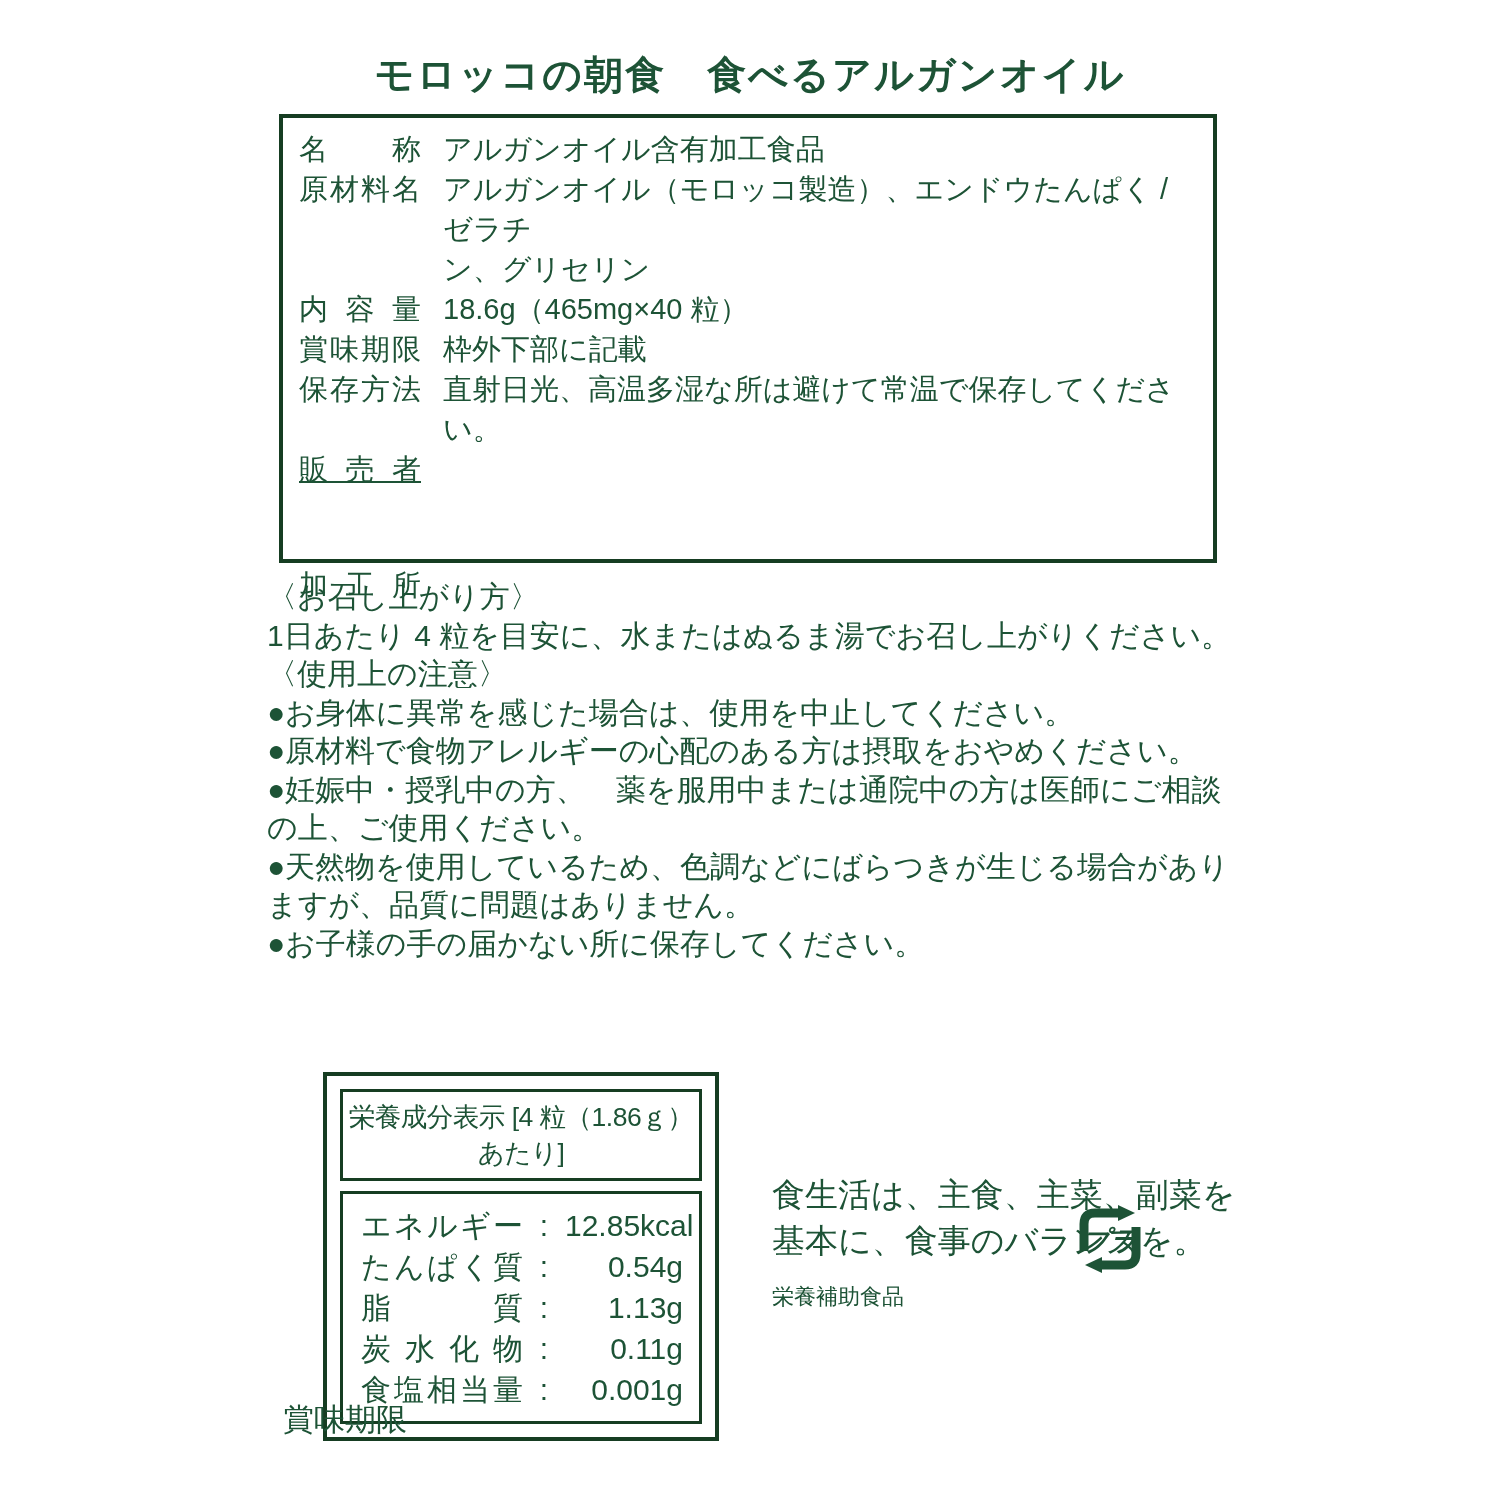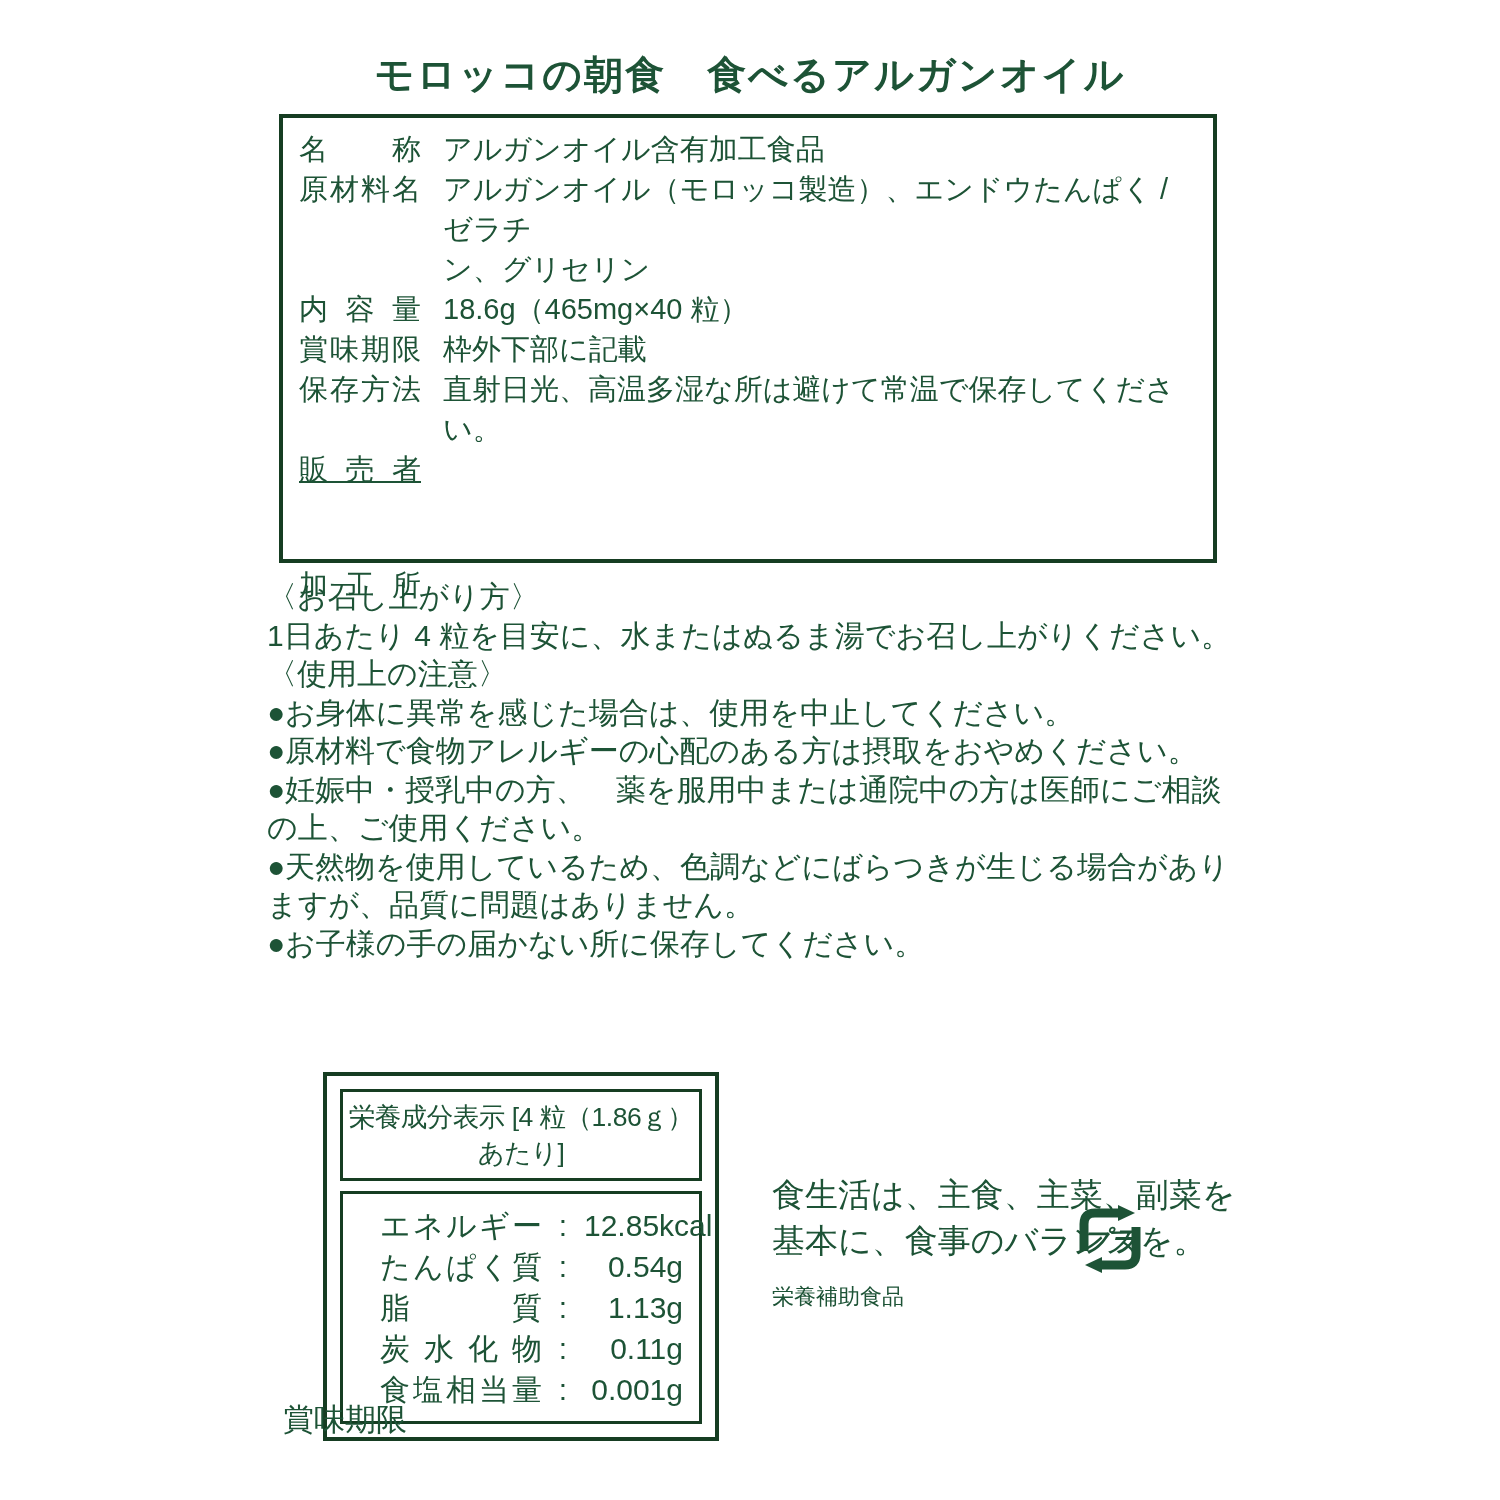--- a/index.html
+++ b/index.html
@@ -73,21 +73,21 @@
     padding: 7px 0;
     font-size: 26.5px;
     text-align: center;
     letter-spacing: -0.5px;
   }
   .nutrition-table {
     border: 3px solid var(--line);
     margin-top: 10px;
     padding: 11px 16px 11px 18px;
   }
-  .nutrition-row { display: flex; align-items: flex-end; font-size: 30px; line-height: 41px; margin-left: 19px; }
+  .nutrition-row { display: flex; align-items: flex-end; font-size: 30px; line-height: 41px; }
   .n-label { flex: 0 0 162px; text-align: justify; text-align-last: justify; }
   .n-colon { flex: 0 0 42px; text-align: center; }
   .n-value { flex: 1; text-align: right; }
 
   
   .balance-note {
     position: absolute;
     left: 772px; top: 1172px;
     font-size: 33px;
     line-height: 46px;

